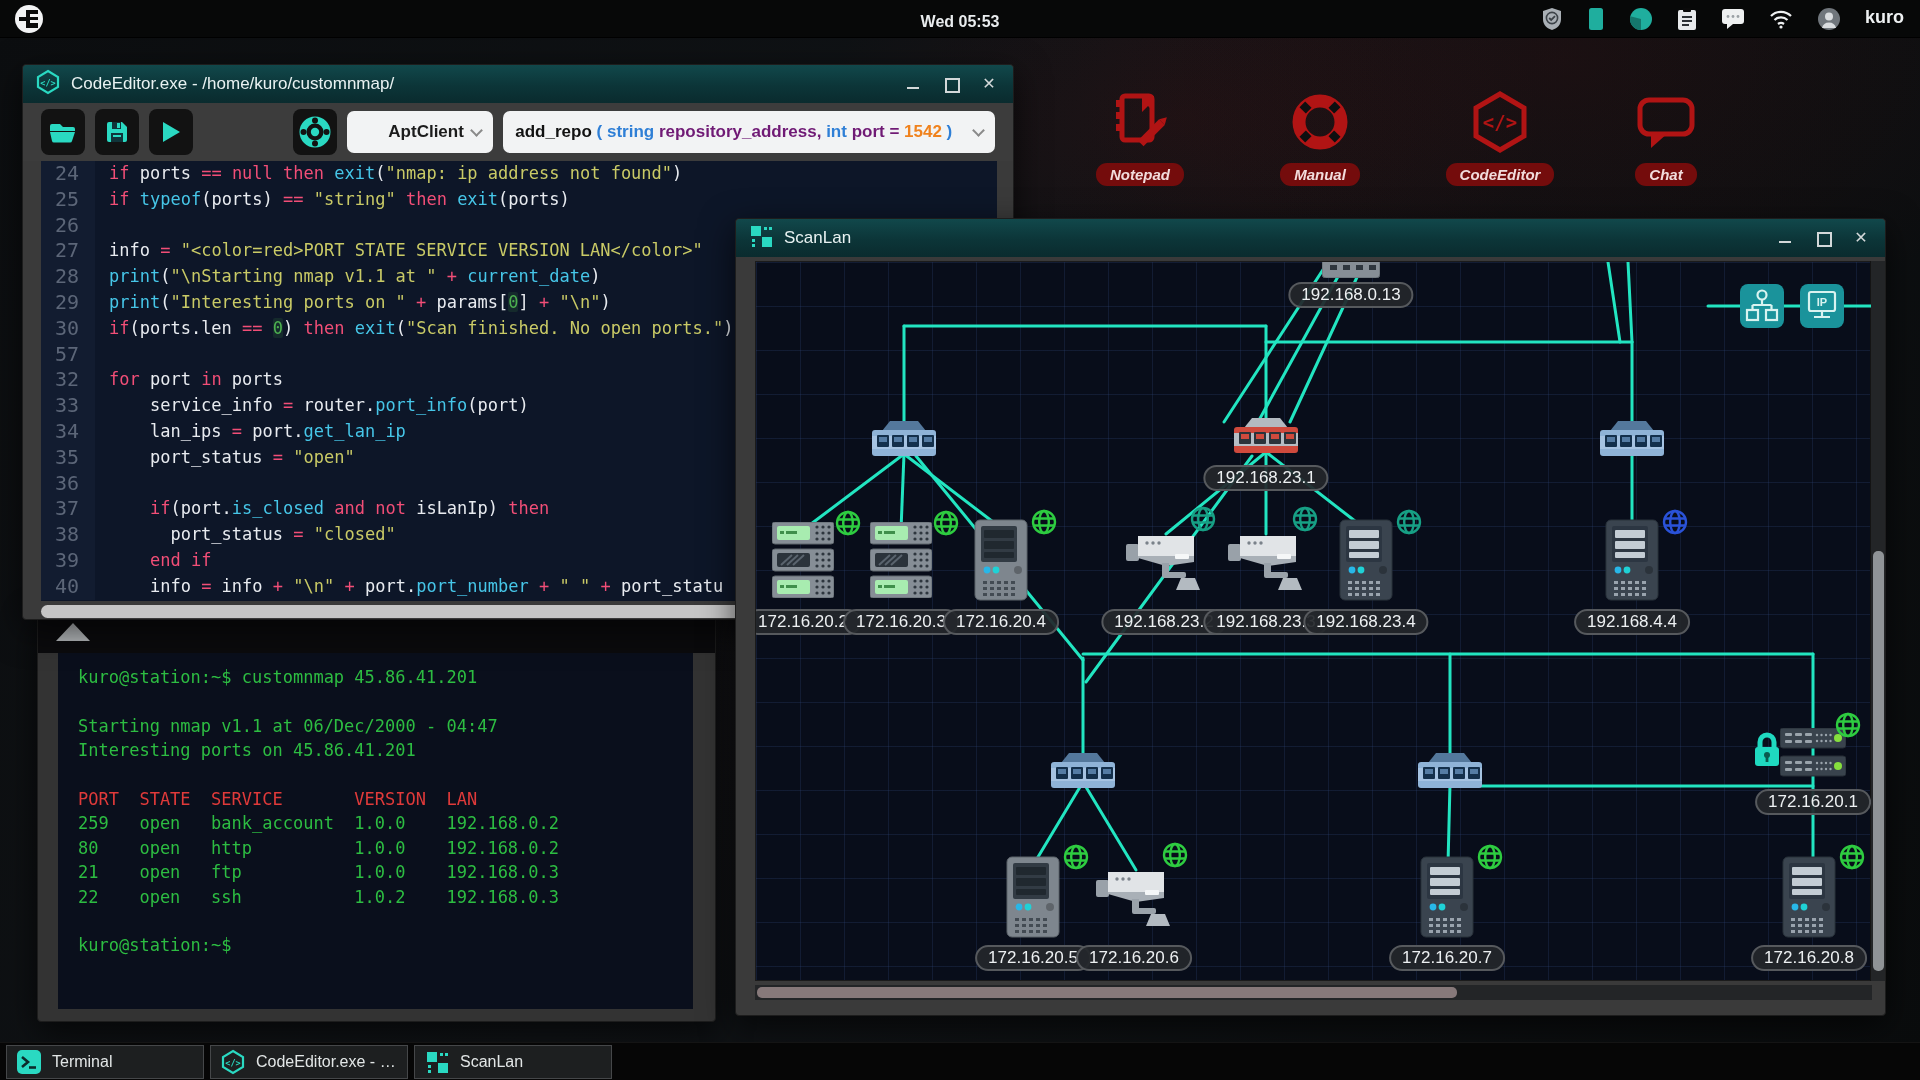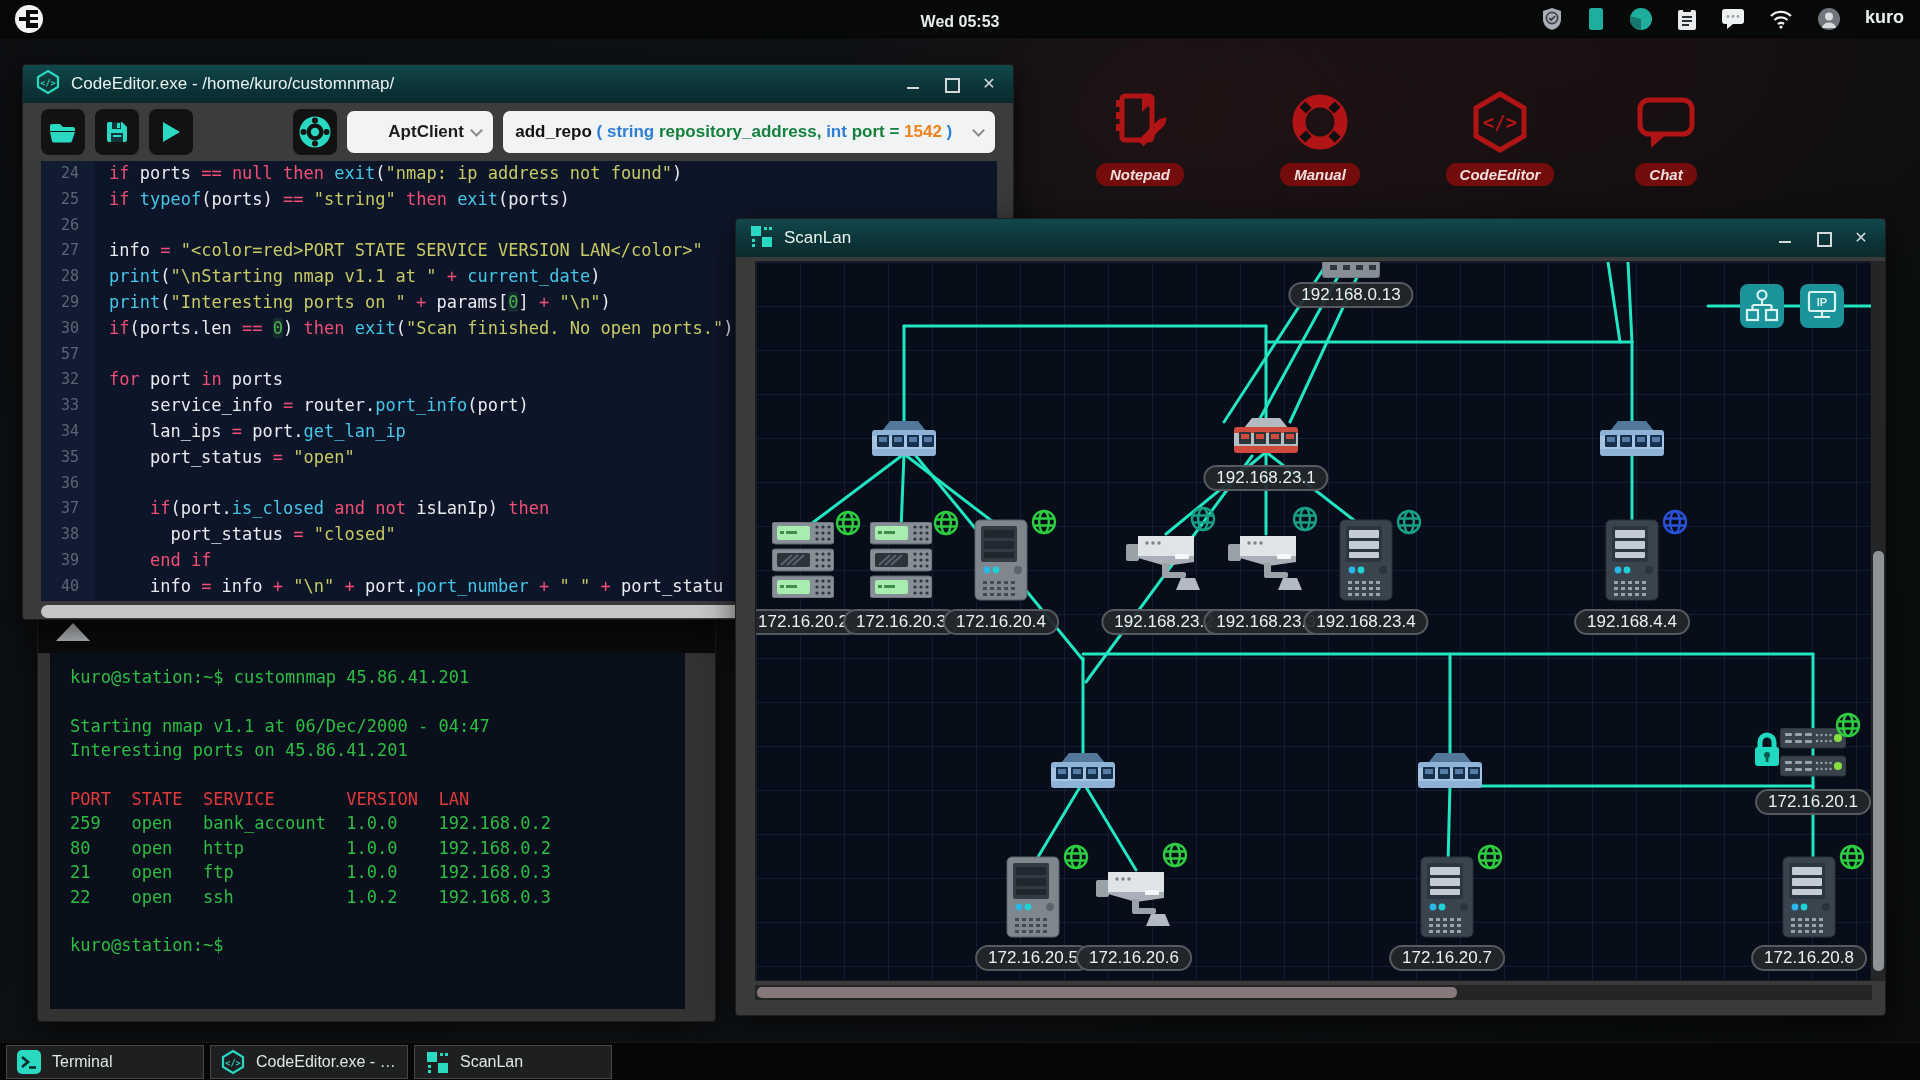--- a/index.html
+++ b/index.html
@@ -41,38 +41,38 @@
   #win-code { left:22px; top:64px; width:992px; height:556px; z-index:20; }
   .toolbar { height:58px; display:flex; align-items:center; gap:10px; padding:0 18px; background:#3c3c3c; }
   .tb-btn { width:46px; height:46px; background:#121212; border-radius:8px; display:flex; align-items:center; justify-content:center; }
   .tb-wheel { margin-left:90px; }
   .dropdown { height:42px; background:#f2f3f4; border-radius:7px; display:flex; align-items:center;
     padding:0 12px; gap:8px; font-size:17px; font-weight:bold; color:#1c1c1c; }
   .dd-class { width:150px;padding-left:41px; }
   .dd-sig { width:512px; white-space:nowrap; overflow:hidden; }
   .chev { width:9px; height:9px; border-right:2px solid #8a8a8a; border-bottom:2px solid #8a8a8a;
     transform:rotate(45deg); margin-left:auto; margin-top:-4px; flex:0 0 auto; }
-  .sig-fn { color:#111; } .sig-blue { color:#2f7fd6; } .sig-orange { color:#f0821d; } .sig-plain { color:#15803d; }
+  .sig-fn { color:#111; } .sig-blue { color:#2f7fd6; } .sig-orange { color:#f0821d; } .sig-plain { color:#701a75; }
 
   .codearea { position:absolute; left:18px; top:96px; width:956px; height:440px; background:#0d1628;
     overflow:hidden; font-family:"DejaVu Sans Mono", monospace; font-size:17px; }
   .crow { display:flex; height:25.8px; line-height:25.8px; white-space:pre; }
-  .gut { flex:0 0 54px; background:#121c30; color:#5c6678; text-align:right; padding-right:16px; font-size:15px; }
+  .gut { flex:0 0 54px; background:#121c30; color:#5c6678; text-align:right; padding-right:16px; font-size:20px; }
   .ctext { padding-left:14px; white-space:pre; }
   .tok-kw { color:#f24e77; } .tok-fn { color:#46c6e8; } .tok-str { color:#c9ca66; }
   .tok-pl { color:#e8ebf0; } .tok-num { color:#4db050; background:rgba(77,176,80,.13); border-radius:2px; }
 
   .hscroll { position:absolute; left:18px; top:540px; width:956px; height:13px; background:#c6c6c6; border-radius:7px; }
 
   
   #win-term { left:37px; top:612px; width:679px; height:410px; z-index:10; background:#333; }
   .term-strip { position:absolute; left:0; top:0; width:100%; height:40px; background:#0b0b0d; }
   .term-tri { position:absolute; left:18px; top:10px; width:0; height:0;
     border-left:17px solid transparent; border-right:17px solid transparent; border-bottom:18px solid #b7bbbd; }
-  .term-body { position:absolute; left:12px; top:40px; width:635px; height:356px; background:#0a0f1c;
+  .term-body { position:absolute; left:20px; top:40px; width:635px; height:356px; background:#0a0f1c;
     font-family:"DejaVu Sans Mono", monospace; font-size:17px; padding:12px 16px 0 20px; }
   .tline { white-space:pre; line-height:24.4px; }
   .tline.green { color:#2dbd42; } .tline.red { color:#e03a3a; }
 
   
   #win-scan { left:735px; top:218px; width:1151px; height:798px; z-index:30; }
   .map { position:absolute; left:19px; top:42px; width:1117px; height:720px; background:#080d1a; overflow:hidden;
     border:1px solid #1b1b1b;
     background-image:
       linear-gradient(rgba(48,70,124,.26) 1px, transparent 1px),

